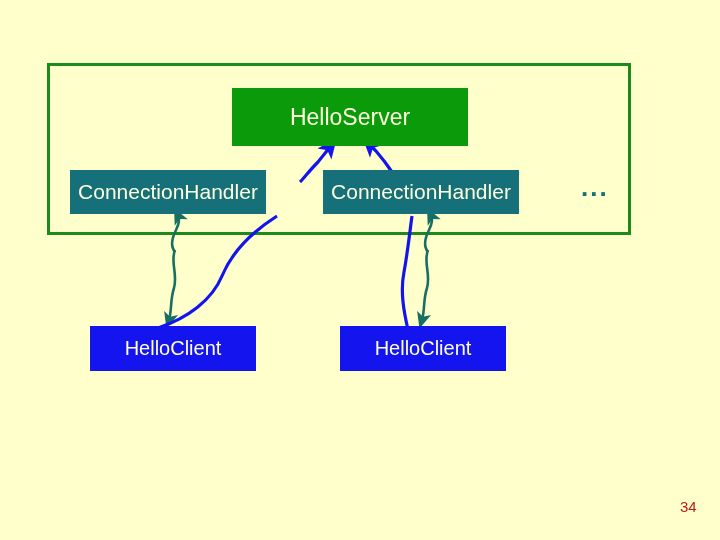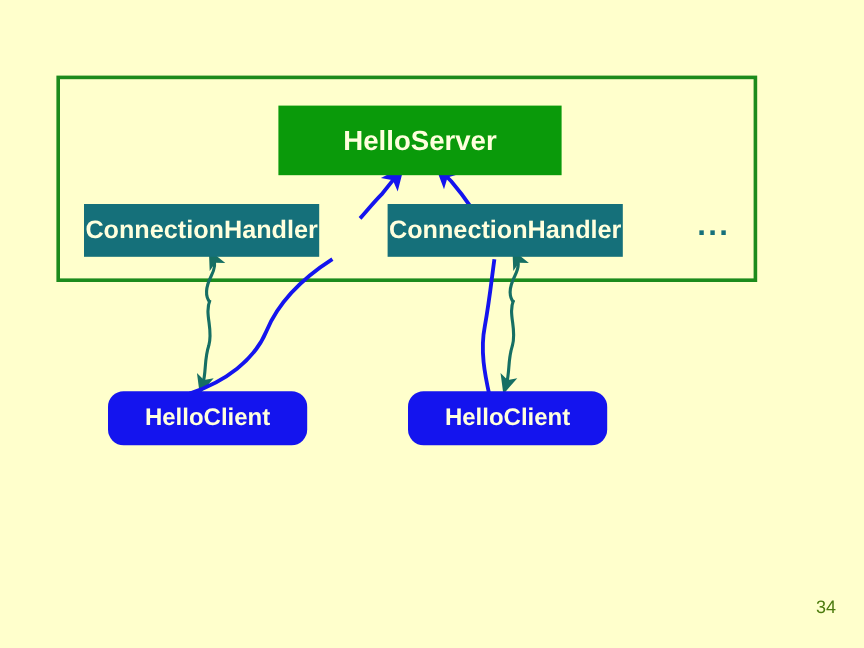--- a/index.html
+++ b/index.html
@@ -44,21 +44,21 @@
   }
 
   
   .node {
     position: absolute;
     box-sizing: border-box;
     display: flex;
     align-items: center;
     justify-content: center;
     color: #FFFFDD;
-    font-weight: bold;
+    font-weight: normal;
     letter-spacing: 0px;
     white-space: nowrap;
   }
 
   .node-server {
     left: 232px;
     top: 88px;
     width: 236px;
     height: 58px;
     background: #0A9A0A;
@@ -74,21 +74,20 @@
   }
   .node-handler.left  { left: 70px; }
   .node-handler.right { left: 323px; }
 
   .node-client {
     top: 326px;
     width: 166px;
     height: 45px;
     background: #1414EE;
     font-size: 20px;
-    border-radius: 13px;
   }
   .node-client.left  { left: 90px; }
   .node-client.right { left: 340px; }
 
   
   .ellipsis {
     position: absolute;
     left: 581px;
     top: 176px;
     width: 40px;
@@ -98,21 +97,21 @@
     font-weight: bold;
     line-height: 22px;
     letter-spacing: 2px;
   }
 
   
   .page-number {
     position: absolute;
     left: 680px;
     top: 498px;
-    color: #4d7c0f;
+    color: #b91c1c;
     font-size: 15px;
     font-family: "Liberation Sans", sans-serif;
   }
 </style>
 </head>
 <body>
 
 <div id="slide">
 
   <div class="group-outline"></div>

